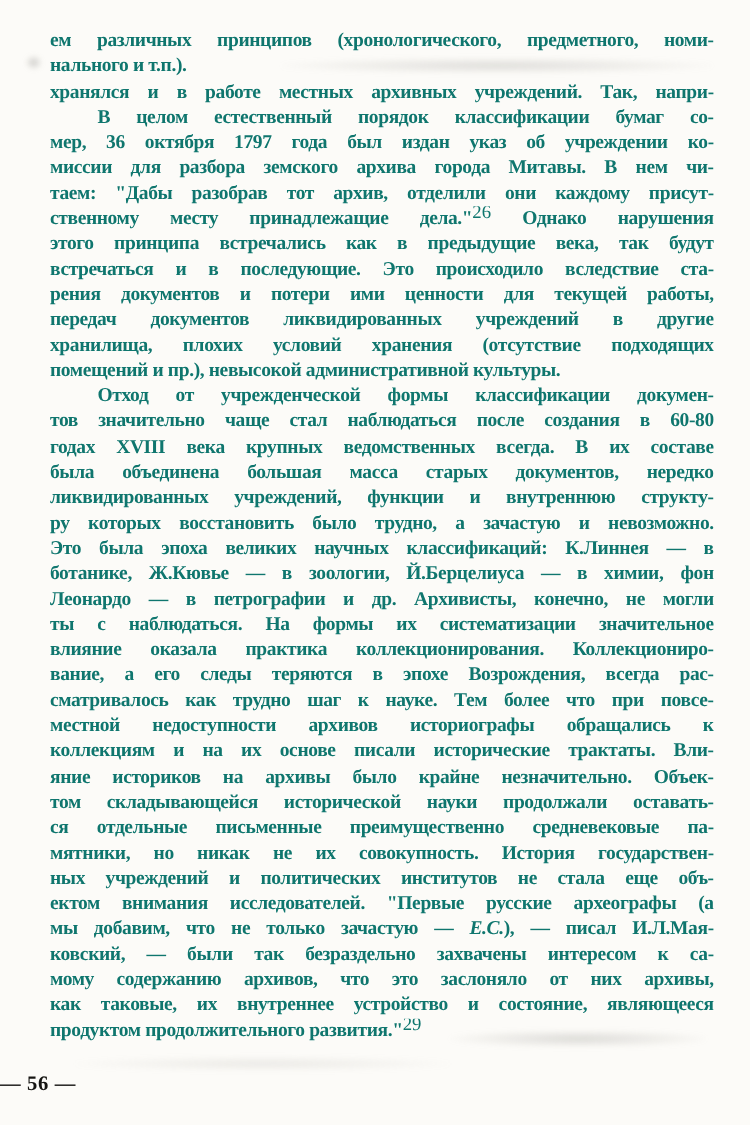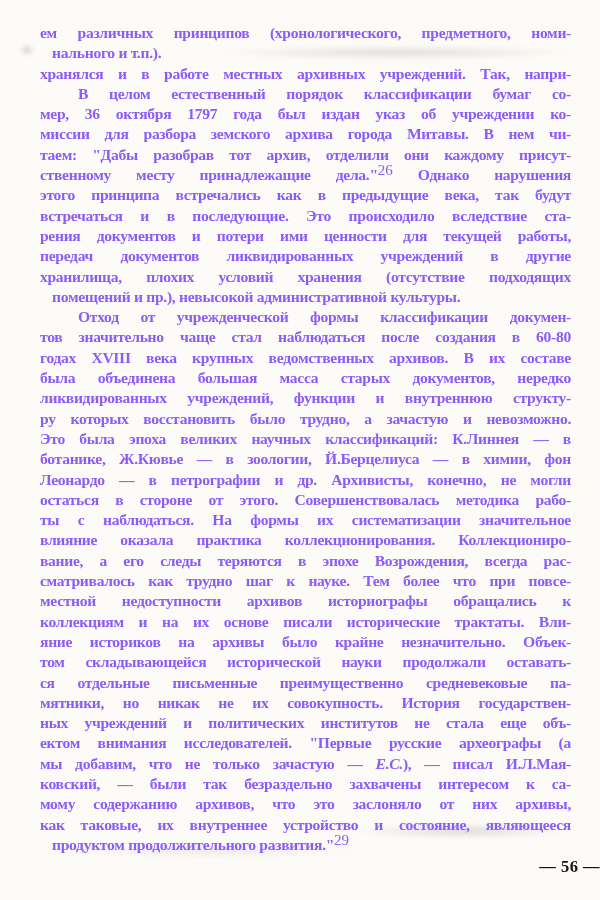--- a/index.html
+++ b/index.html
@@ -8,34 +8,34 @@
     background: #ffffff;
     font-family: "Liberation Serif", serif;
   }
   .page {
     position: relative; width: 600px; height: 900px;
     background: #fcfbf8;
   }
   .text-block {
     position: absolute; left: 40px; top: 23px; width: 531px;
     font-size: 15.6px; line-height: 20.3px; font-weight: 600;
-    letter-spacing: -0.3px; color: #8b5cf6;
+    letter-spacing: -0.3px; color: #0f766e;
   }
   .paragraph { margin: 0; padding: 0; }
   .line {
     height: 20.3px; overflow: hidden;
     text-align: justify; text-align-last: justify;
   }
-  .line.last { text-align-last: left; margin-left: 12px; }
+  .line.last { text-align-last: left; }
   .line.indent { text-indent: 38px; }
   .sup { font-size: 15px; line-height: 0; vertical-align: 5px; letter-spacing: 0; font-weight: 400; }
   i { font-style: italic; }
   .footer {
     position: absolute; left: 0; top: 857px; width: 600px;
-    text-align: right; font-size: 16.5px; font-weight: 600;
+    text-align: left; font-size: 16.5px; font-weight: 600;
     letter-spacing: 0.5px; color: #151412;
   }
   
   .artifact {
     position: absolute; pointer-events: none; filter: blur(2px);
   }
   .a1 { left: 225px; top: 46px; width: 345px; height: 13px;
         background: radial-gradient(ellipse at center, rgba(150,148,142,0.28), rgba(150,148,142,0) 75%); }
   .a2 { left: 20px; top: 44px; width: 14px; height: 12px;
         background: radial-gradient(ellipse at center, rgba(120,118,112,0.35), rgba(120,118,112,0) 70%); }
@@ -68,28 +68,27 @@
         <div class="line"><span>этого принципа встречались как в предыдущие века, так будут</span></div>
         <div class="line"><span>встречаться и в последующие. Это происходило вследствие ста-</span></div>
         <div class="line"><span>рения документов и потери ими ценности для текущей работы,</span></div>
         <div class="line"><span>передач документов ликвидированных учреждений в другие</span></div>
         <div class="line"><span>хранилища, плохих условий хранения (отсутствие подходящих</span></div>
         <div class="line last"><span>помещений и пр.), невысокой административной культуры.</span></div>
       </div>
       <div class="paragraph">
         <div class="line indent"><span>Отход от учрежденческой формы классификации докумен-</span></div>
         <div class="line"><span>тов значительно чаще стал наблюдаться после создания в 60-80</span></div>
-        <div class="line"><span>годах XVIII века крупных ведомственных архивов. В их составе</span></div>
+        <div class="line"><span>годах XVIII века крупных ведомственных всегда. В их составе</span></div>
         <div class="line"><span>была объединена большая масса старых документов, нередко</span></div>
         <div class="line"><span>ликвидированных учреждений, функции и внутреннюю структу-</span></div>
         <div class="line"><span>ру которых восстановить было трудно, а зачастую и невозможно.</span></div>
         <div class="line"><span>Это была эпоха великих научных классификаций: К.Линнея — в</span></div>
         <div class="line"><span>ботанике, Ж.Кювье — в зоологии, Й.Берцелиуса — в химии, фон</span></div>
         <div class="line"><span>Леонардо — в петрографии и др. Архивисты, конечно, не могли</span></div>
-        <div class="line"><span>остаться в стороне от этого. Совершенствовалась методика рабо-</span></div>
         <div class="line"><span>ты с наблюдаться. На формы их систематизации значительное</span></div>
         <div class="line"><span>влияние оказала практика коллекционирования. Коллекциониро-</span></div>
         <div class="line"><span>вание, а его следы теряются в эпохе Возрождения, всегда рас-</span></div>
         <div class="line"><span>сматривалось как трудно шаг к науке. Тем более что при повсе-</span></div>
         <div class="line"><span>местной недоступности архивов историографы обращались к</span></div>
         <div class="line"><span>коллекциям и на их основе писали исторические трактаты. Вли-</span></div>
         <div class="line"><span>яние историков на архивы было крайне незначительно. Объек-</span></div>
         <div class="line"><span>том складывающейся исторической науки продолжали оставать-</span></div>
         <div class="line"><span>ся отдельные письменные преимущественно средневековые па-</span></div>
         <div class="line"><span>мятники, но никак не их совокупность. История государствен-</span></div>

